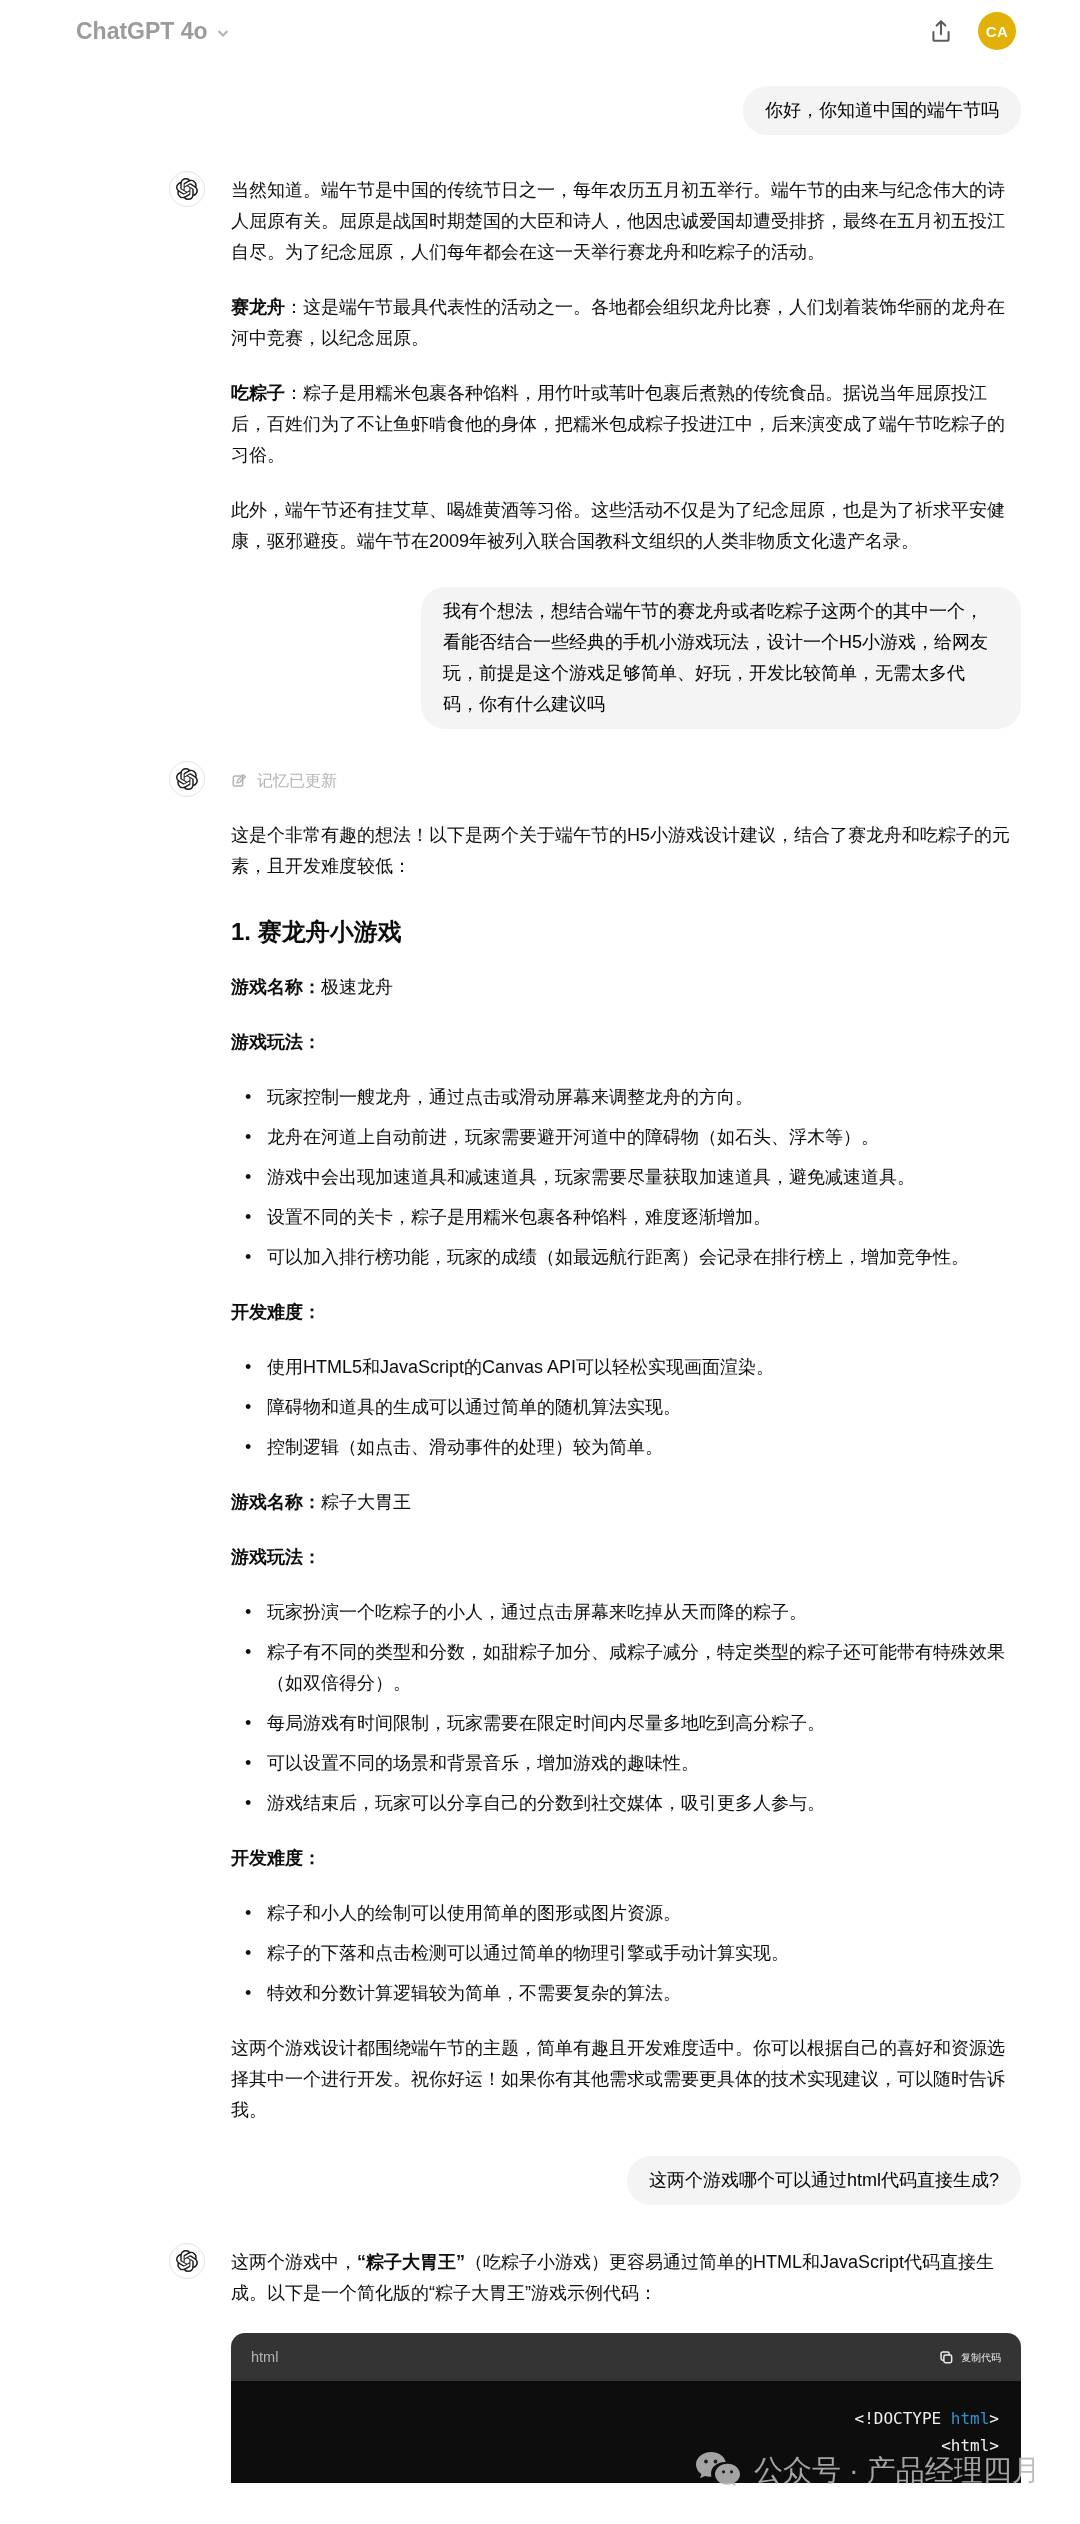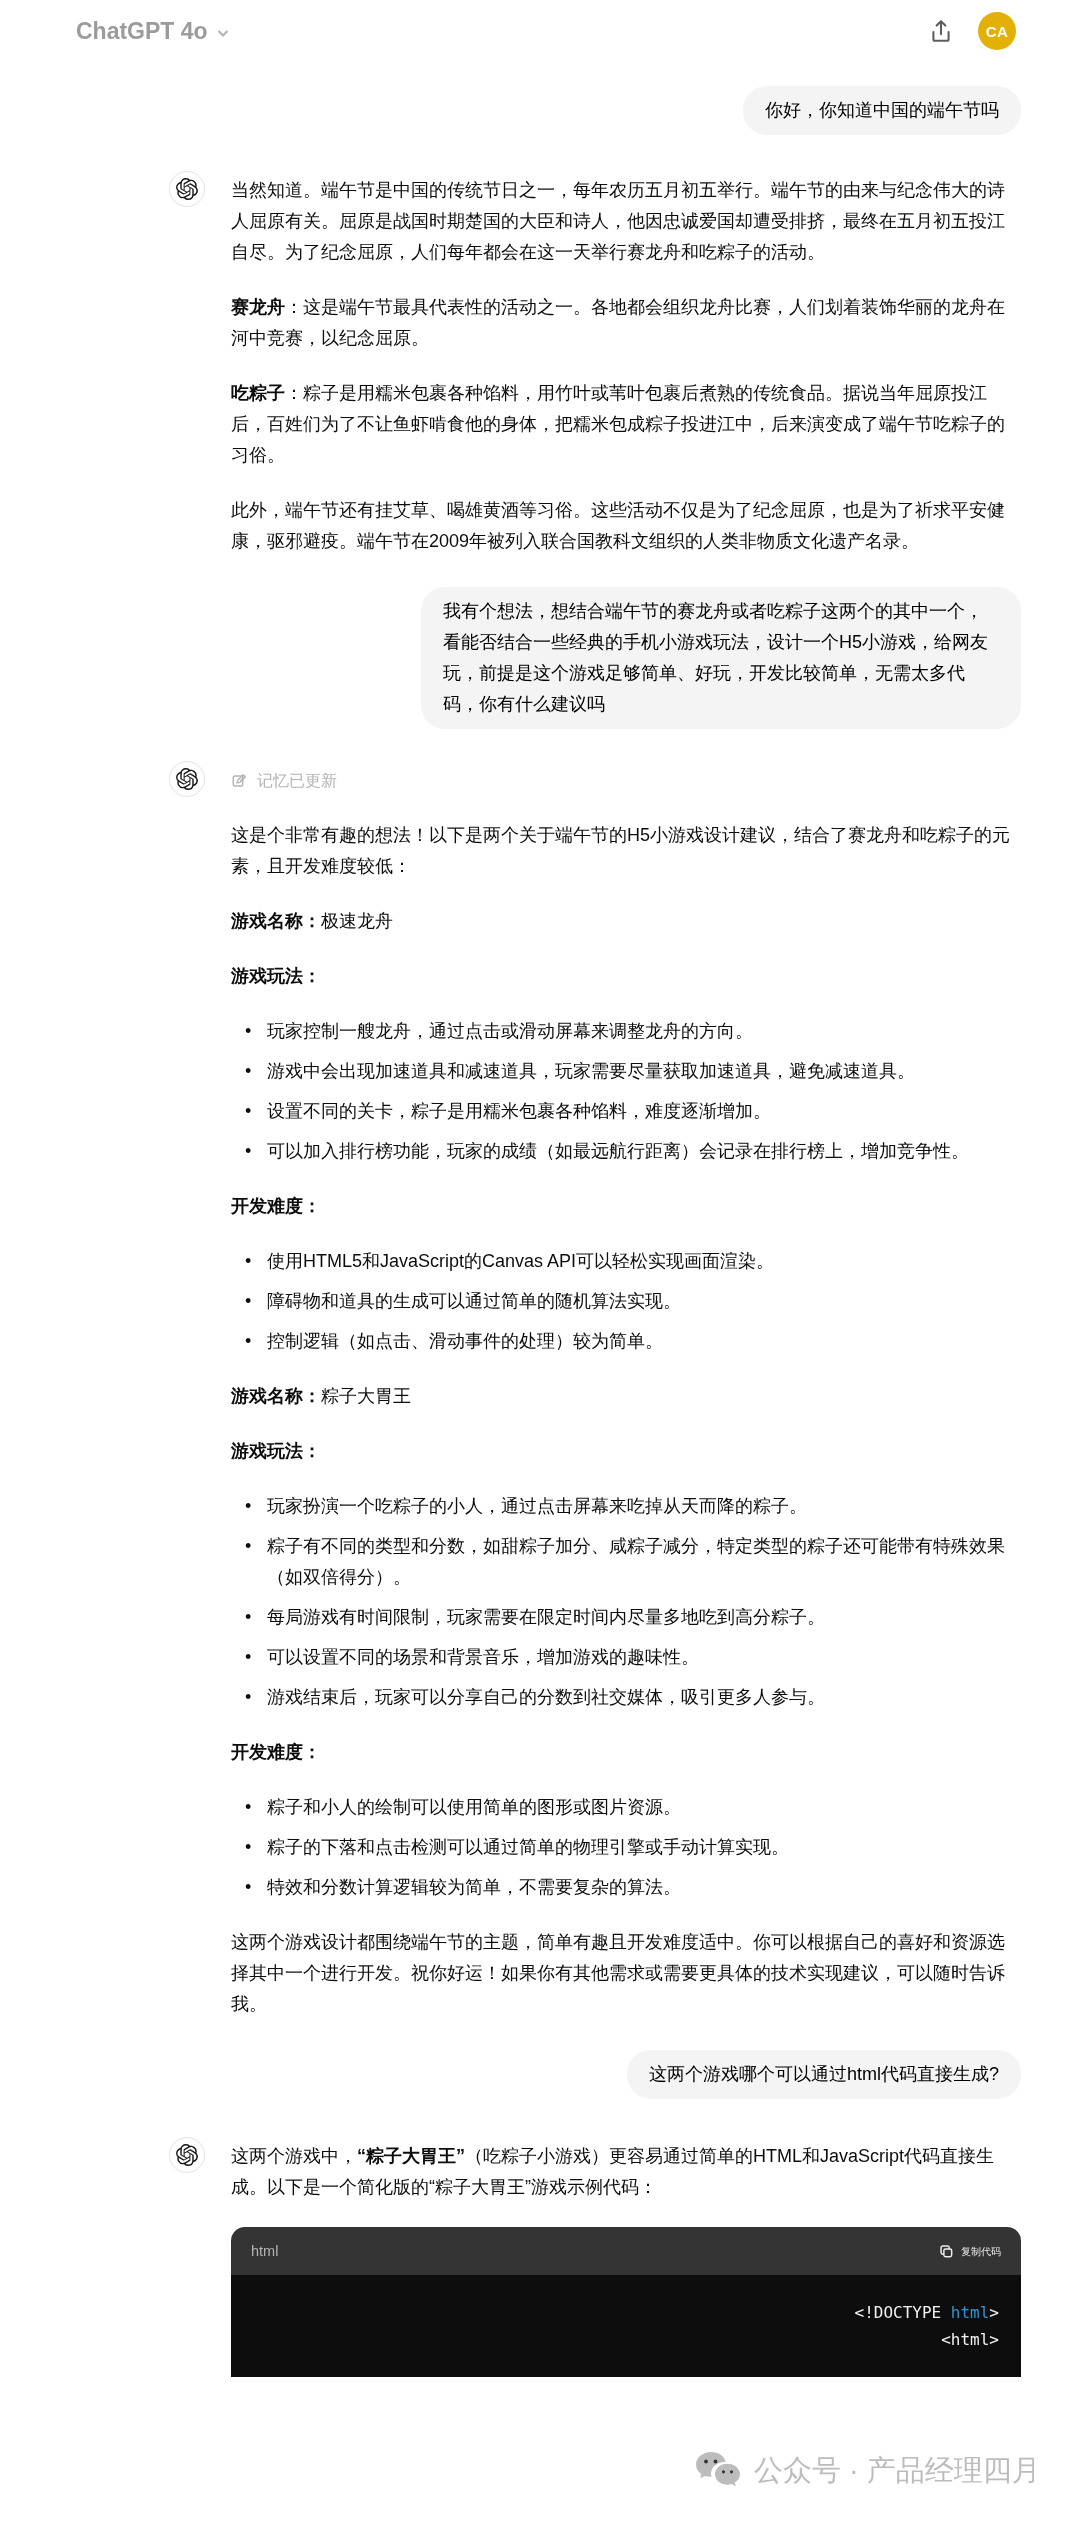--- a/index.html
+++ b/index.html
@@ -107,24 +107,26 @@
       <div class="memory-row">
         <svg viewBox="0 0 20 20">
             <rect x="2.5" y="4.5" width="10.5" height="11" rx="2"></rect>
             <path d="M11 9.5l4.8-4.8M13.4 3.2l2.4 2.4-6 6-2.9.5.5-2.9z"></path>
           </svg>
         <span>记忆已更新</span>
       </div>
 
       <p>这是个非常有趣的想法！以下是两个关于端午节的H5小游戏设计建议，结合了赛龙舟和吃粽子的元素，且开发难度较低：</p>
 
+      <h3 class="mini">1. 赛龙舟小游戏</h3>
       <p><span class="bold">游戏名称：</span><span>极速龙舟</span></p>
       <p class="bold">游戏玩法：</p>
       <ul class="pts">
           <li><span>玩家控制一艘龙舟，通过点击或滑动屏幕来调整龙舟的方向。</span></li>
+          <li><span>龙舟在河道上自动前进，玩家需要避开河道中的障碍物（如石头、浮木等）。</span></li>
           <li><span>游戏中会出现加速道具和减速道具，玩家需要尽量获取加速道具，避免减速道具。</span></li>
           <li><span>设置不同的关卡，粽子是用糯米包裹各种馅料，难度逐渐增加。</span></li>
           <li><span>可以加入排行榜功能，玩家的成绩（如最远航行距离）会记录在排行榜上，增加竞争性。</span></li>
         </ul>
       <p class="bold">开发难度：</p>
       <ul class="pts">
           <li><span>使用HTML5和JavaScript的Canvas API可以轻松实现画面渲染。</span></li>
           <li><span>障碍物和道具的生成可以通过简单的随机算法实现。</span></li>
           <li><span>控制逻辑（如点击、滑动事件的处理）较为简单。</span></li>
         </ul>

